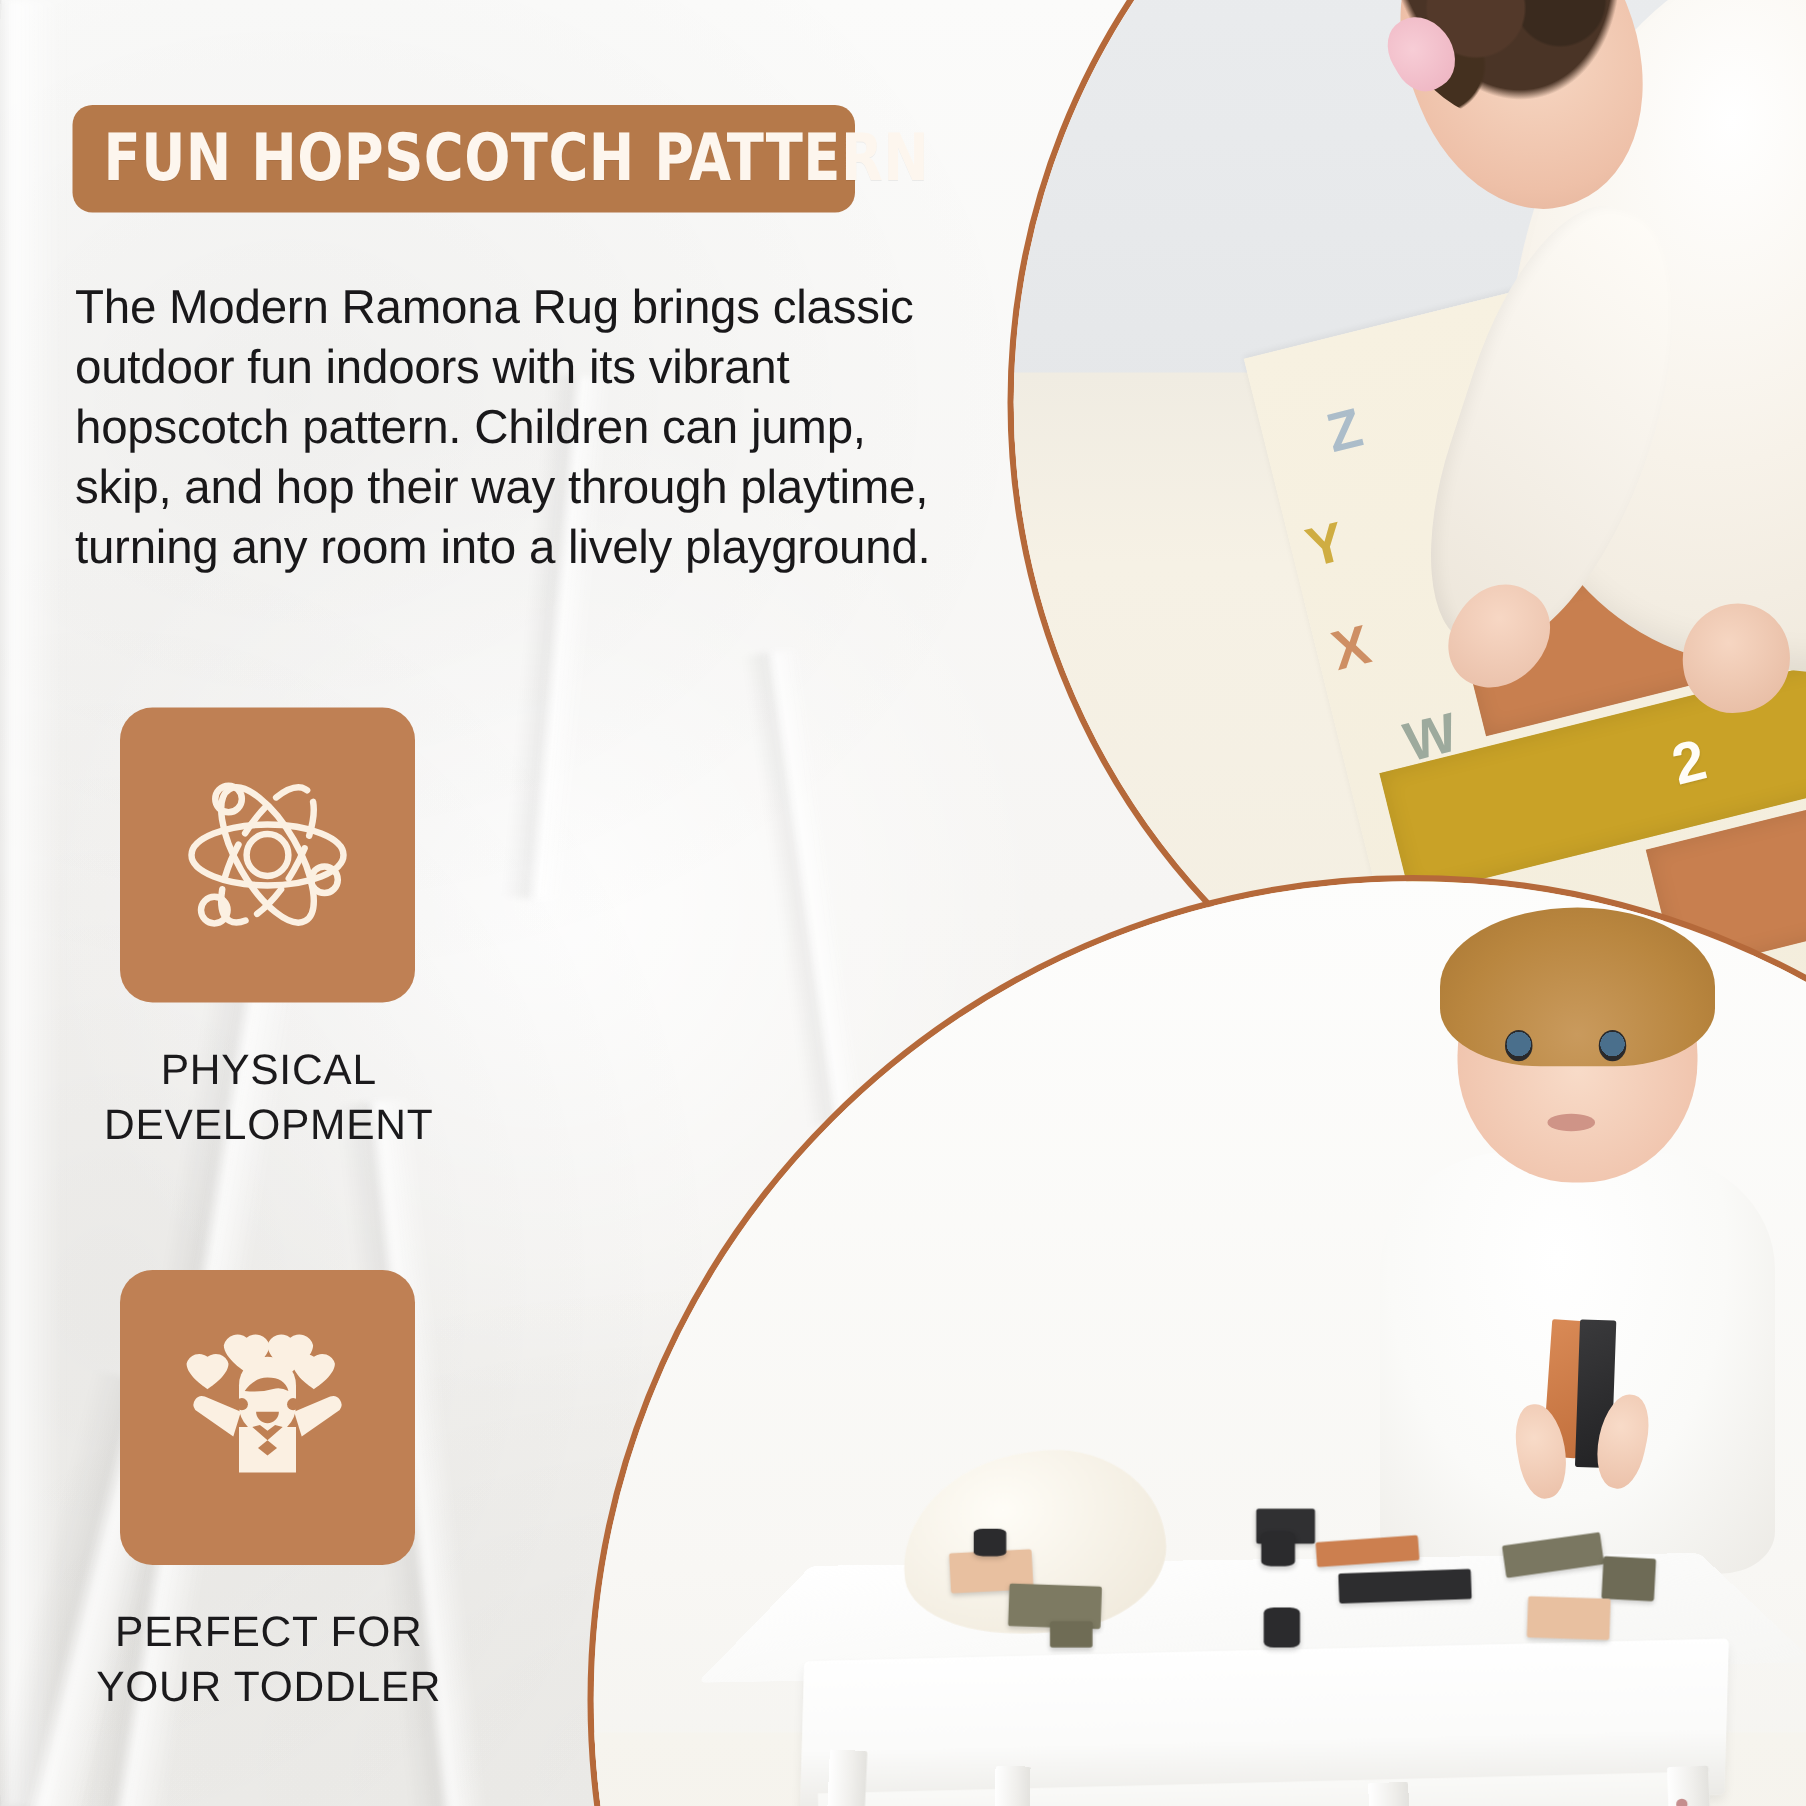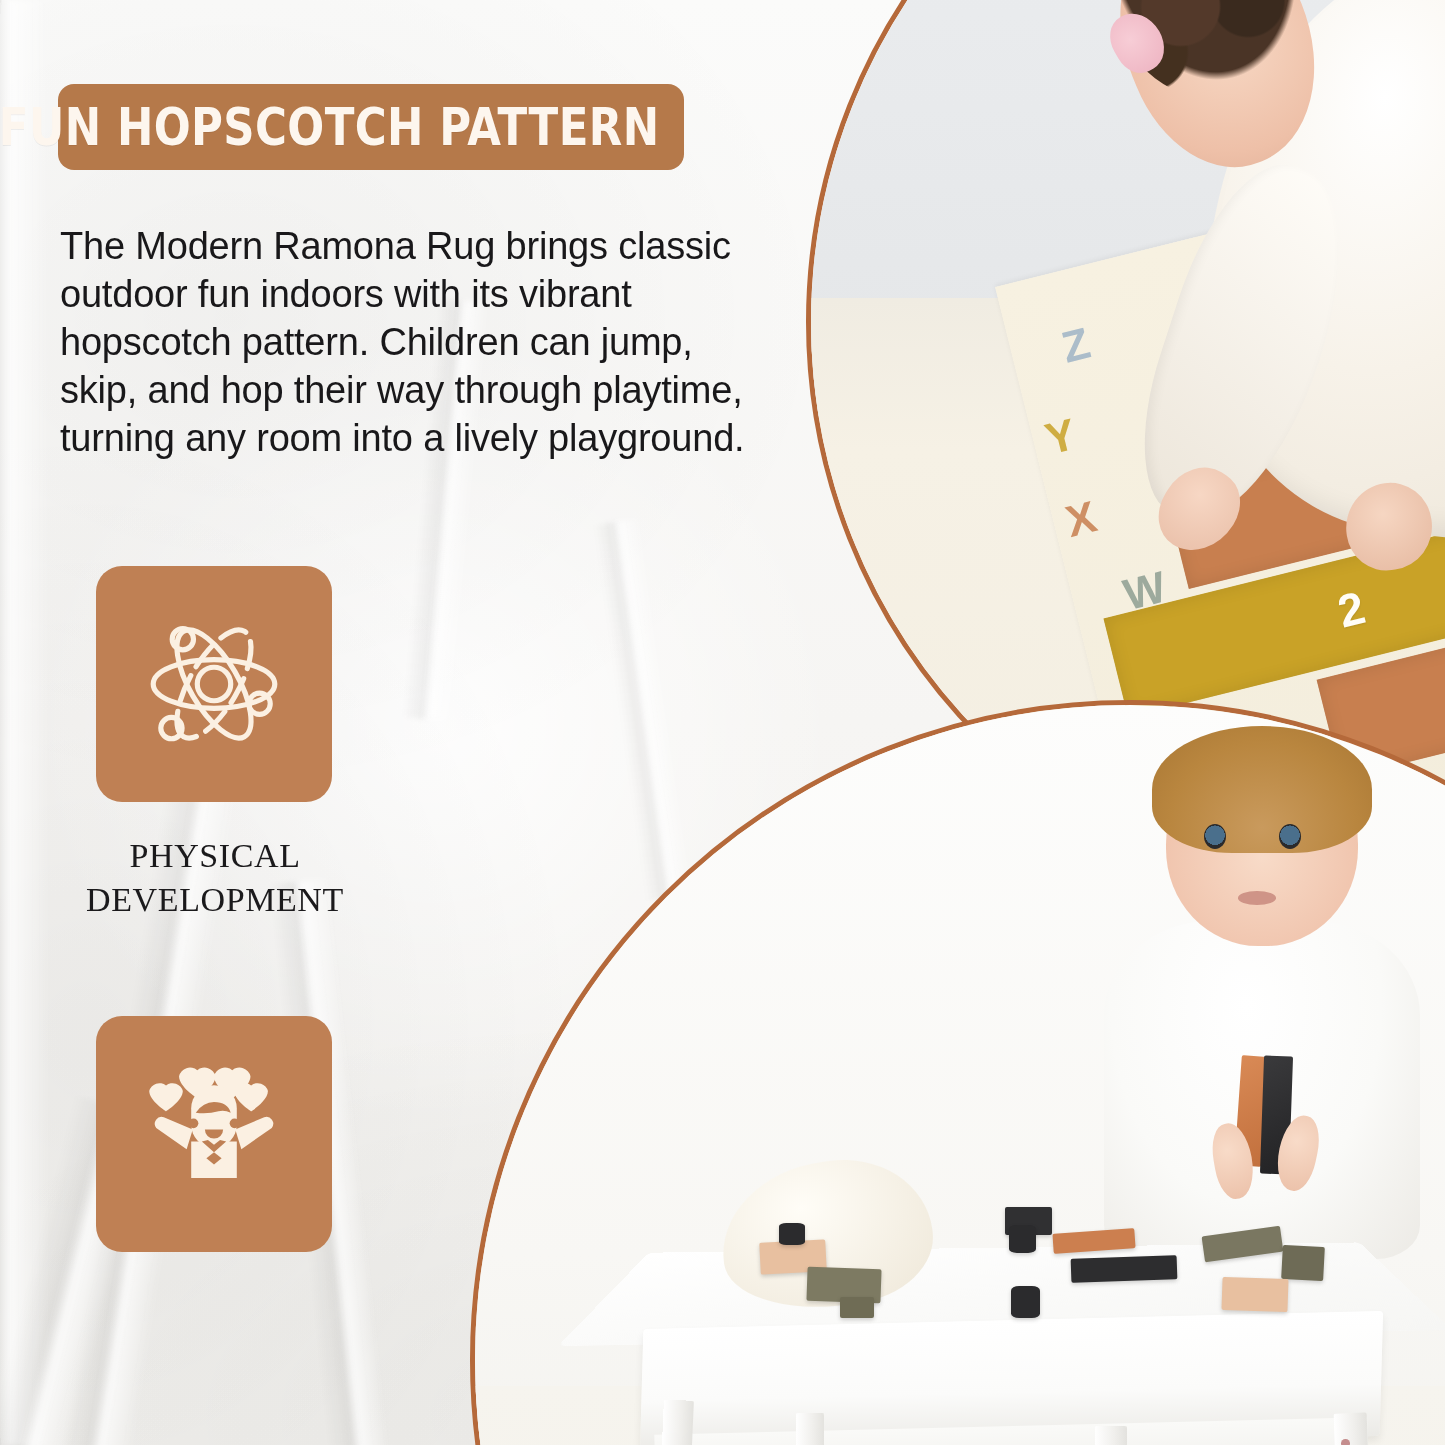--- a/index.html
+++ b/index.html
@@ -38,21 +38,21 @@
     background:linear-gradient(90deg, rgba(0,0,0,0.00), rgba(0,0,0,0.055) 40%, rgba(255,255,255,0.75) 55%, rgba(0,0,0,0.00));
     filter:blur(2.5px);
   }
 
   
   .title-badge {
     position:absolute; left:58px; top:84px;
     width:626px; height:86px;
     background:#b5794a;
     border-radius:16px;
-    display:flex; align-items:center; justify-content:flex-end;
+    display:flex; align-items:center; justify-content:flex-start;
   }
   .title-badge .t {
     color:#fdf6ee;
     font-family:"Liberation Sans Narrow","DejaVu Sans Condensed","Liberation Sans",sans-serif;
     font-weight:700;
     font-size:52px;
     letter-spacing:0.4px;
     transform:scaleX(0.93);
     white-space:nowrap;
     text-shadow:0 1px 0 rgba(0,0,0,0.06);
@@ -84,21 +84,21 @@
   .feature-label {
     margin-top:32px;
     width:430px;
     text-align:center;
     font-size:34px;
     line-height:44px;
     color:#1b1a1c;
     font-weight:300;
     letter-spacing:0.6px;
   }
-  .feature-label .ln { display:block; white-space:nowrap;font-family:Liberation Serif, serif; }
+  .feature-label .ln { display:block; white-space:nowrap; }
 
   
   .photo-circle {
     position:absolute;
     border-radius:50%;
     overflow:hidden;
     border:5px solid #b5693a;
   }
   .photo-inner { position:absolute; inset:-5px; overflow:hidden; }
 
@@ -484,15 +484,19 @@
           <path d="M38 36 q5 -7 12 -7 q9 0 11 7 q-4 -2 -8 -1 q-7 2 -15 1 Z"></path>
           <circle cx="36.5" cy="43" r="3.2"></circle>
           <circle cx="63.5" cy="43" r="3.2"></circle>
           <path d="M44 47 h12 a6 6 0 0 1 -12 0 Z"></path>
 
           <path d="M42 55 l8 7 l8 -7 l-4 -1 l-4 3 l-4 -3 Z"></path>
           <path d="M50 62 l-5 4 l5 4 l5 -4 Z"></path>
         </g>
       </svg>
     </div>
+    <div class="feature-label">
+      <span class="ln">PERFECT FOR</span>
+      <span class="ln">YOUR TODDLER</span>
+    </div>
   </div>
 
 </div>
 
 </body></html>

